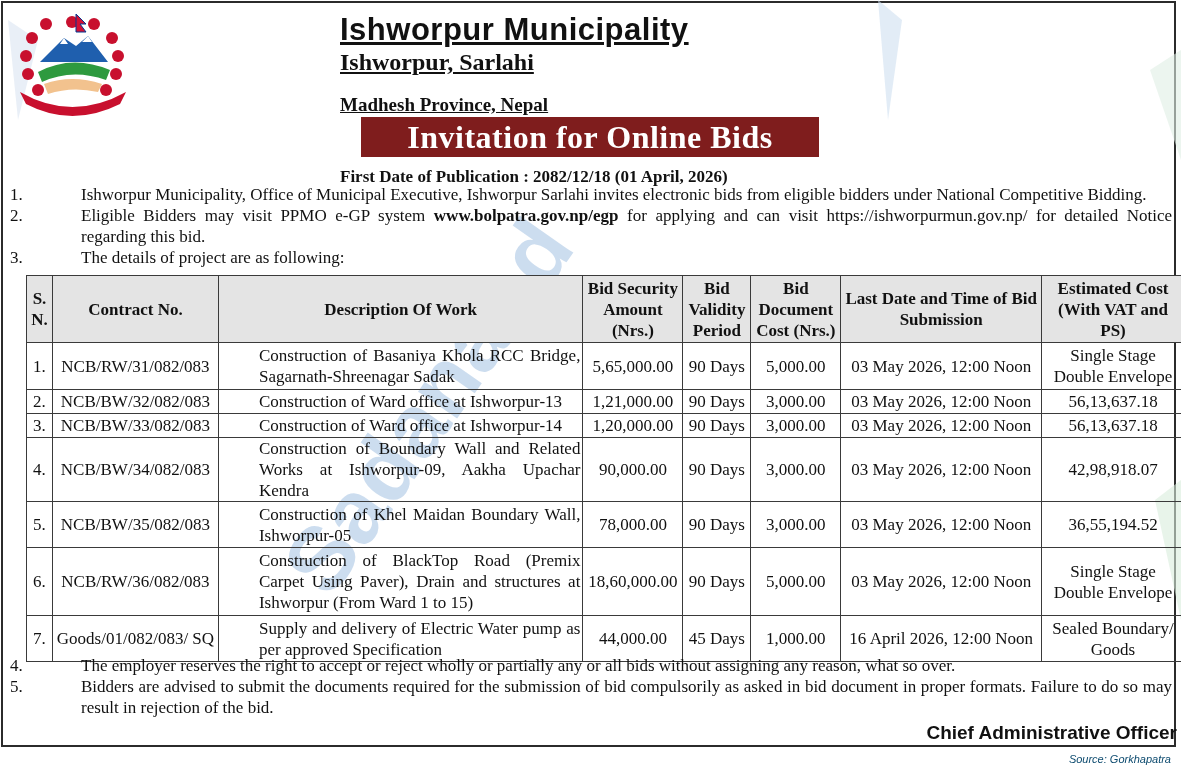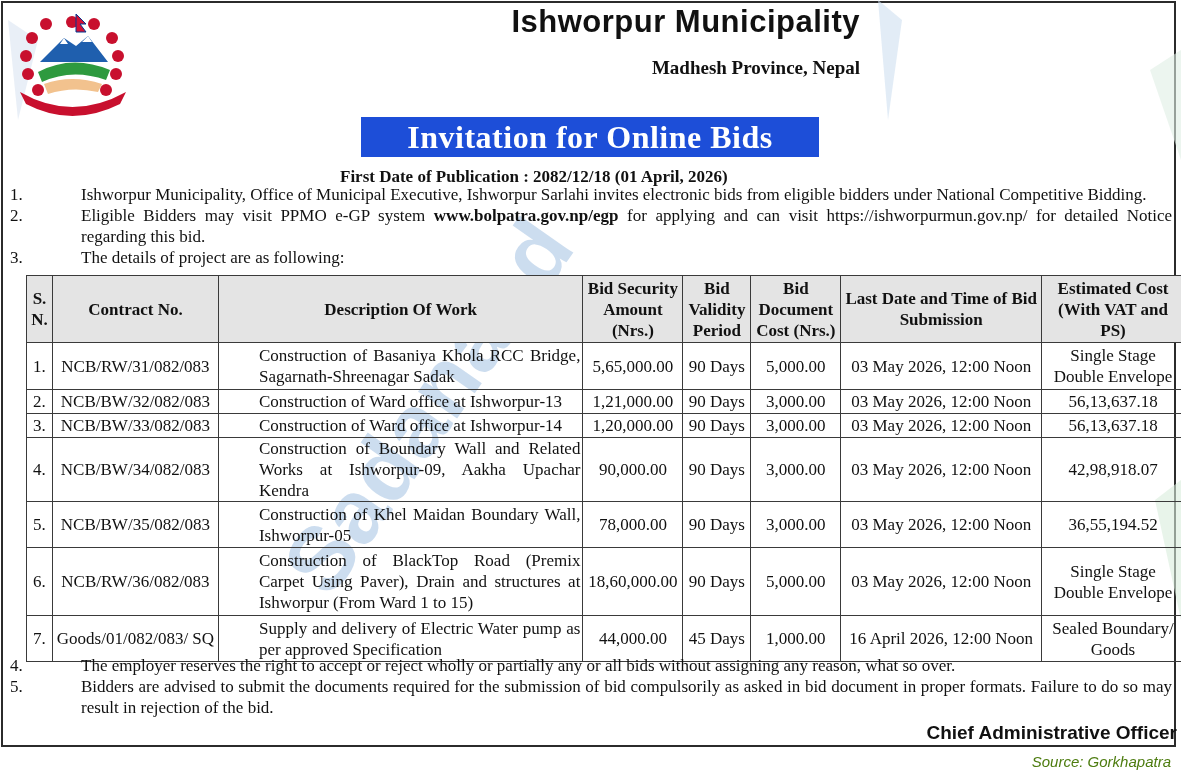--- a/index.html
+++ b/index.html
@@ -1,37 +1,37 @@
 <!DOCTYPE html>
 <html><head>
 <meta charset="utf-8">
 <style>
   html, body { margin: 0; padding: 0; background: #ffffff; }
   body { width: 1181px; height: 776px; position: relative; overflow: hidden; font-family: "Liberation Serif", serif; color: #111; }
   .frame { position: absolute; left: 1px; top: 1px; width: 1175px; height: 746px; border: 2px solid #2b2b2b; box-sizing: border-box; background: #fff; }
   .emblem { position: absolute; left: 14px; top: 10px; width: 118px; height: 112px; }
-  .header { position: absolute; left: 340px; top: 4px; width: 520px; text-align: right; }
+  .header { position: absolute; left: 340px; top: 12px; width: 520px; text-align: left; text-decoration: underline; }
   .h-title { font-family: "Liberation Sans", sans-serif; font-weight: bold; font-size: 31px; line-height: 36px; letter-spacing: 0.5px; }
   .h-sub1 { font-weight: bold; font-size: 23px; line-height: 28px; }
   .h-sub2 { font-weight: bold; font-size: 24px; line-height: 29px; }
   .h-sub3 { font-weight: bold; font-size: 19px; line-height: 24px; margin-top: 16px; }
-  .banner { position: absolute; left: 361px; top: 117px; width: 458px; height: 40px; background: #1d4ed8; color: #fff; font-weight: bold; font-size: 32px; line-height: 40px; text-align: center; letter-spacing: 0.5px; }
+  .banner { position: absolute; left: 361px; top: 117px; width: 458px; height: 40px; background: #7f1d1d; color: #fff; font-weight: bold; font-size: 32px; line-height: 40px; text-align: center; letter-spacing: 0.5px; }
   .pubdate { position: absolute; left: 340px; top: 166px; width: 520px; font-weight: bold; font-size: 17px; line-height: 22px; }
   .list { position: absolute; left: 10px; width: 1162px; font-size: 17px; line-height: 21px; }
   .li { display: flex; }
   .li .num { width: 31px; flex: none; }
   .li .txt { flex: 1; text-align: justify; margin-left: 40px; }
   .li .txt b { font-weight: bold; }
   table.bids { position: absolute; left: 10px; top: 275px; width: 1159px; border-collapse: collapse; font-size: 17px; line-height: 21px; margin-left: 16px; }
   table.bids th, table.bids td { border: 1.5px solid #3a3a3a; padding: 0 2px; vertical-align: middle; }
   table.bids th { background: #e4e4e4; font-weight: bold; text-align: center; height: 66px; }
   table.bids td.c { text-align: center; }
   table.bids td.j { text-align: justify; text-align-last: left; padding-left: 40px; }
   .signature { position: absolute; right: 4px; top: 722px; font-family: "Liberation Sans", sans-serif; font-weight: bold; font-size: 19px; }
-  .source { position: absolute; right: 10px; top: 753px; font-family: "Liberation Sans", sans-serif; font-style: italic; font-size: 15px; color: #4d7c0f; }
+  .source { position: absolute; right: 10px; top: 753px; font-family: "Liberation Sans", sans-serif; font-style: italic; font-size: 11px; color: #0c4a6e; }
   .wm { position: absolute; pointer-events: none; }
 </style>
 </head>
 <body>
 
 <div class="frame"></div>
 
 <svg class="wm" style="left:0;top:0" width="1181" height="776">
   <polygon points="8,20 38,40 18,120" fill="#dfe8f3" opacity="0.7"></polygon>
   <polygon points="878,0 902,20 888,120" fill="#cfe0f0" opacity="0.6"></polygon>
@@ -59,20 +59,21 @@
   <polygon points="62,4 62,22 72,22 66,14 72,14" fill="#d21034" stroke="#003893" stroke-width="1"></polygon>
   <path d="M26 52 L50 28 L62 36 L74 26 L94 52 Z" fill="#1f5fae"></path>
   <path d="M46 34 L50 28 L54 34 Z M68 32 L74 26 L78 32 Z" fill="#fff"></path>
   <path d="M24 62 Q58 44 96 60 L92 70 Q58 58 28 72 Z" fill="#2e9a3f"></path>
   <path d="M30 74 Q58 64 88 74 L84 82 Q58 76 34 84 Z" fill="#f2c28e"></path>
   <path d="M6 82 Q58 112 112 82 L106 94 Q58 118 12 94 Z" fill="#c8102e"></path>
 </svg>
 
 <div class="header">
   <div class="h-title">Ishworpur Municipality</div>
+  <div class="h-sub2">Ishworpur, Sarlahi</div>
   <div class="h-sub3">Madhesh Province, Nepal</div>
 </div>
 <div class="banner">Invitation for Online Bids</div>
 <div class="pubdate">First Date of Publication : 2082/12/18 (01 April, 2026)</div>
 
 <div class="list" style="top:184px;">
   <div class="li">
     <span class="num">1.</span>
     <span class="txt">Ishworpur Municipality, Office of Municipal Executive, Ishworpur Sarlahi invites electronic bids from eligible bidders under National Competitive Bidding.</span>
   </div>

